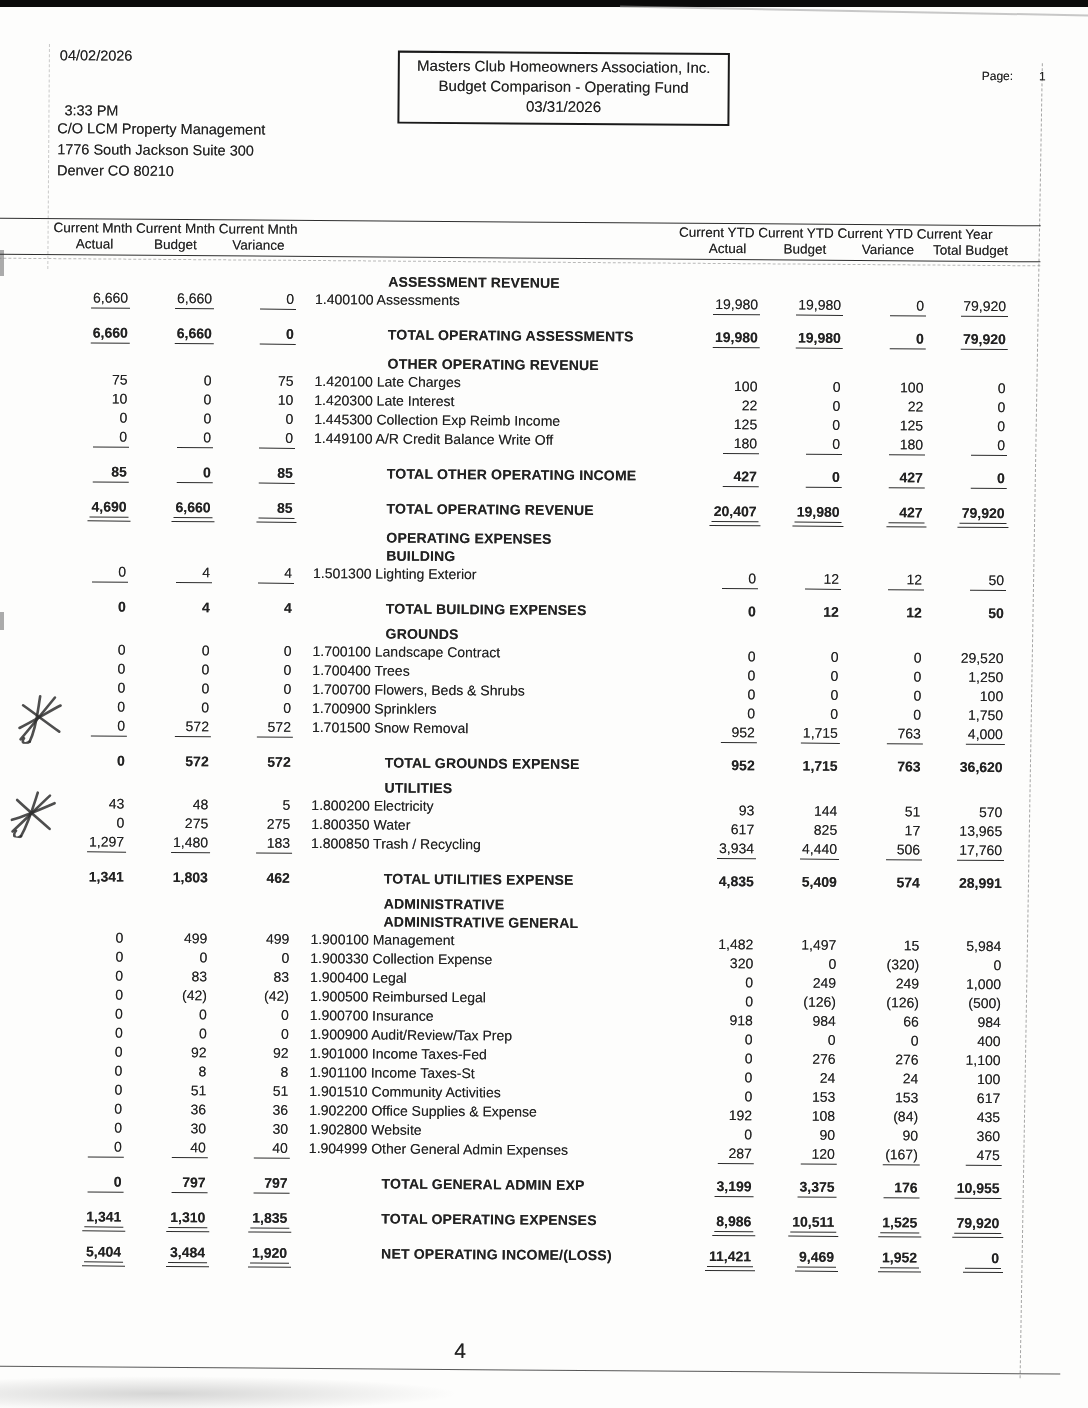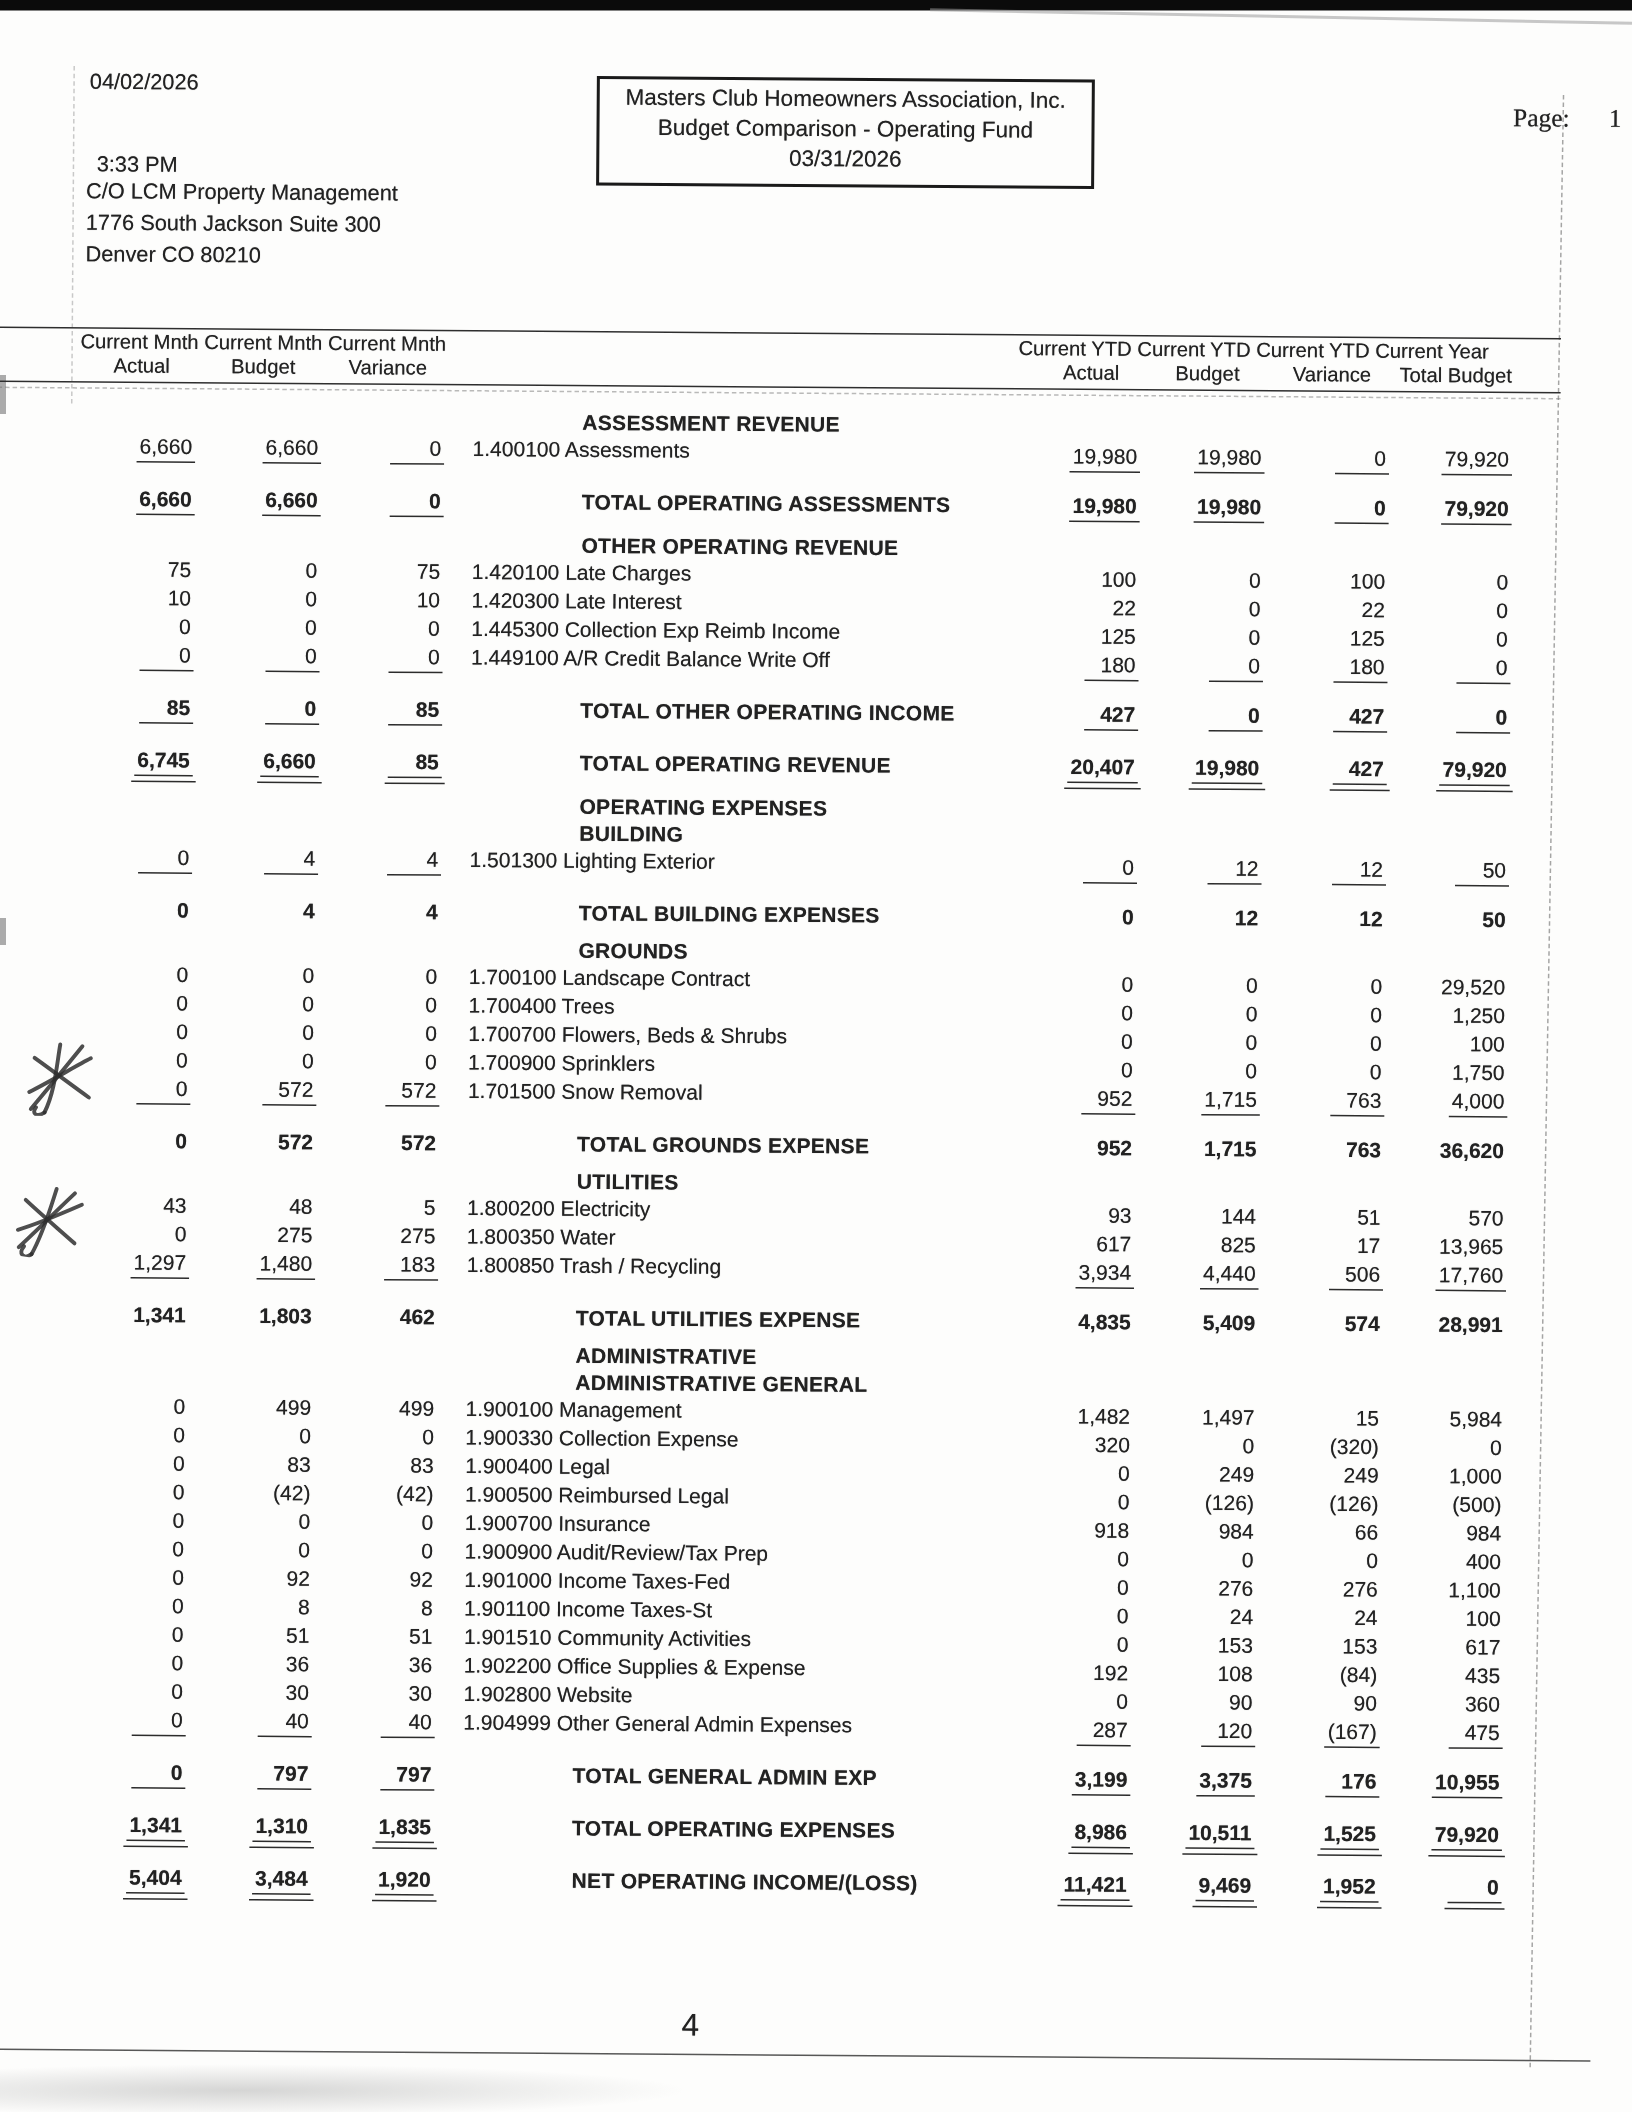--- a/index.html
+++ b/index.html
@@ -24,21 +24,21 @@
     text-shadow:0 0 .45px rgba(40,40,40,.65);
   }
 
   
   .printed-date{position:absolute;left:60px;top:46px;font-size:14.5px;line-height:19px;}
   .title-box{
     position:absolute;left:398px;top:48px;width:316px;
     border:2px solid #1a1a1a;padding:3px 6px 6px;text-align:center;
     font-size:15px;line-height:20px;
   }
-  .page-no{position:absolute;left:1009px;top:62px;font-size:17px;display:flex;gap:26px;font-family:Liberation Serif, serif;}
+  .page-no{position:absolute;left:982px;top:62px;font-size:12px;display:flex;gap:26px;}
   .address{position:absolute;left:58px;top:118px;font-size:14.5px;line-height:21px;}
 
   
   .grid{display:grid;grid-template-columns:78px 84px 82px 392px 72px 83px 83px 82px;padding-left:58px;}
 
   .colhead{position:absolute;left:0;top:218px;width:1042px;
     border-top:1.8px solid #2e2e2e;border-bottom:1.8px solid #2e2e2e;
     padding:1px 0 3px;font-size:13.5px;}
   .colhead::after{content:"";position:absolute;left:0;right:0;bottom:-5px;border-bottom:1px dashed #777;opacity:.5;}
   .colhead .line1{display:flex;justify-content:space-between;padding:0 48px 0 55px;white-space:nowrap;}
@@ -208,21 +208,21 @@
         <div class="c "><span class="n">85</span></div>
         <div class="c "><span class="n">0</span></div>
         <div class="c "><span class="n">85</span></div>
         <div class="lbl">TOTAL OTHER OPERATING INCOME</div>
         <div class="c r"><span class="n">427</span></div>
         <div class="c r"><span class="n">0</span></div>
         <div class="c r"><span class="n">427</span></div>
         <div class="c r"><span class="n">0</span></div>
       </div>
       <div class="row grid total u-d">
-        <div class="c "><span class="n">6,745</span></div>
+        <div class="c "><span class="n">4,690</span></div>
         <div class="c "><span class="n">6,660</span></div>
         <div class="c "><span class="n">85</span></div>
         <div class="lbl">TOTAL OPERATING REVENUE</div>
         <div class="c r"><span class="n">20,407</span></div>
         <div class="c r"><span class="n">19,980</span></div>
         <div class="c r"><span class="n">427</span></div>
         <div class="c r"><span class="n">79,920</span></div>
       </div>
       <div class="row grid section">
         <div class="c "></div>

